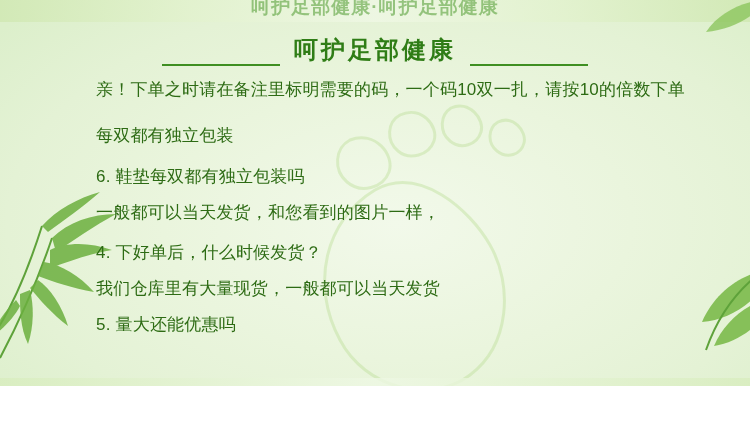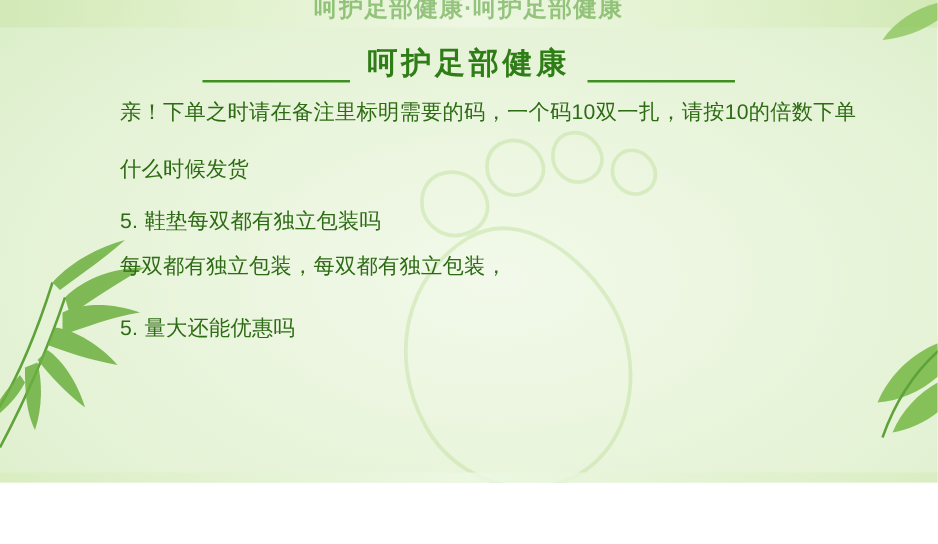--- a/index.html
+++ b/index.html
@@ -173,27 +173,29 @@
     <div class="title-rule"></div>
     <div class="title-text">呵护足部健康</div>
     <div class="title-rule"></div>
   </div>
 
   <div class="content">
     <div class="line">亲！下单之时请在备注里标明需要的码，一个码10双一扎，请按10的倍数下单</div>
     <div class="gap-sm"></div>
     <div class="gap-sm"></div>
     <div class="gap-sm"></div>
-    <div class="line">什么时候发货</div>
-    <div class="gap-sm"></div>
-    <div class="gap-sm"></div>
-    <div class="line">5. 鞋垫每双都有独立包装吗</div>
-    <div class="gap-sm"></div>
-    <div class="line">每双都有独立包装，每双都有独立包装，</div>
+    <div class="line">每双都有独立包装</div>
+    <div class="gap-sm"></div>
+    <div class="gap-sm"></div>
+    <div class="line">6. 鞋垫每双都有独立包装吗</div>
+    <div class="gap-sm"></div>
+    <div class="line">一般都可以当天发货，和您看到的图片一样，</div>
     <div class="gap-md"></div>
-    <div class="gap-sm"></div>
+    <div class="line">4. 下好单后，什么时候发货？</div>
+    <div class="gap-sm"></div>
+    <div class="line">我们仓库里有大量现货，一般都可以当天发货</div>
     <div class="gap-sm"></div>
     <div class="line">5. 量大还能优惠吗</div>
 
   </div>
 
   <div class="bottom-band"></div>
 </div>
 
 </body></html>

